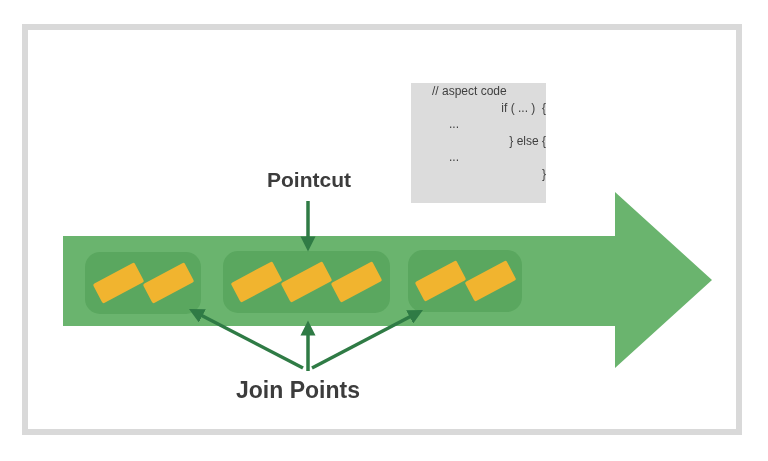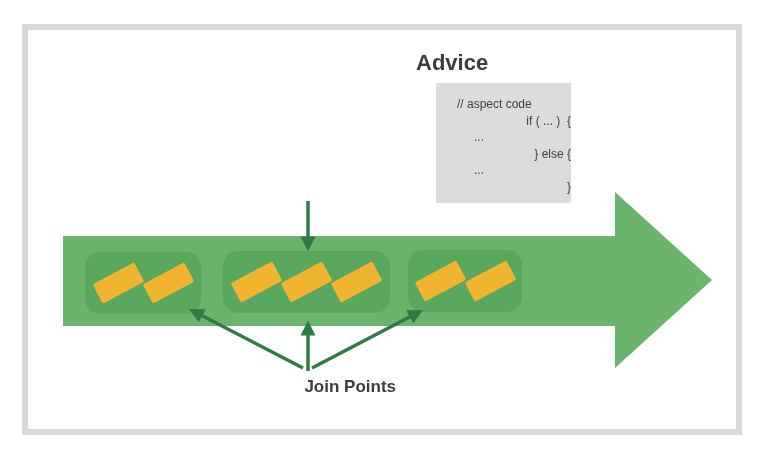--- a/index.html
+++ b/index.html
@@ -55,31 +55,30 @@
     border-radius: 2px;
   }
 
   .label {
     position: absolute;
     font-weight: bold;
     color: var(--label-text, #3c3c3c);
   }
   .advice-label   { left: 416px; top: 50px;  font-size: 22px; }
   .pointcut-label { left: 259px; top: 168px; width: 100px; text-align: center; font-size: 21px; }
-  .join-label     { left: 236px; top: 377px; width: 160px; text-align: right; font-size: 17px; }
+  .join-label     { left: 236px; top: 377px; width: 160px; text-align: left; font-size: 23px; }
 
   .code-box {
     position: absolute;
-    left: 436px;
+    left: 411px;
     top: 83px;
     width: 135px;
     height: 120px;
     background: var(--code-box-bg, #dcdcdc);
     box-sizing: border-box;
-    padding-top: 13px;
   }
   .code-line {
     font-size: 12px;
     line-height: 16.5px;
     color: #3f3f3f;
     white-space: pre;
   }
   .ind-a { padding-left: 21px; }
   .ind-b { padding-left: 10px; text-align: right; }
   .ind-c { padding-left: 38px; }
@@ -120,30 +119,30 @@
   <div class="group g2">
       <div class="jp"></div>
       <div class="jp"></div>
       <div class="jp"></div>
     </div>
   <div class="group g3">
       <div class="jp"></div>
       <div class="jp"></div>
     </div>
 
-  <div class="label advice-label">Advice</div>
   <div class="code-box">
     <div class="code-line ind-a">// aspect code</div>
     <div class="code-line ind-b">if ( ... )  {</div>
     <div class="code-line ind-c">...</div>
     <div class="code-line ind-b">} else {</div>
     <div class="code-line ind-c">...</div>
     <div class="code-line ind-b">}</div>
   </div>
 
+  <div class="label pointcut-label">Pointcut</div>
 
 
   <svg class="layer" viewBox="0 0 768 461">
     <defs>
       <marker id="ah" viewBox="0 0 10 10" refX="7" refY="5" markerWidth="4.3" markerHeight="4.3" orient="auto-start-reverse">
         <path class="arrow-head" d="M0,0 L10,5 L0,10 z"></path>
       </marker>
     </defs>
     <line class="thin-arrow" x1="308" y1="201" x2="308" y2="247" marker-end="url(#ah)"></line>
     <line class="thin-arrow" x1="303" y1="368" x2="193" y2="311" marker-end="url(#ah)"></line>

